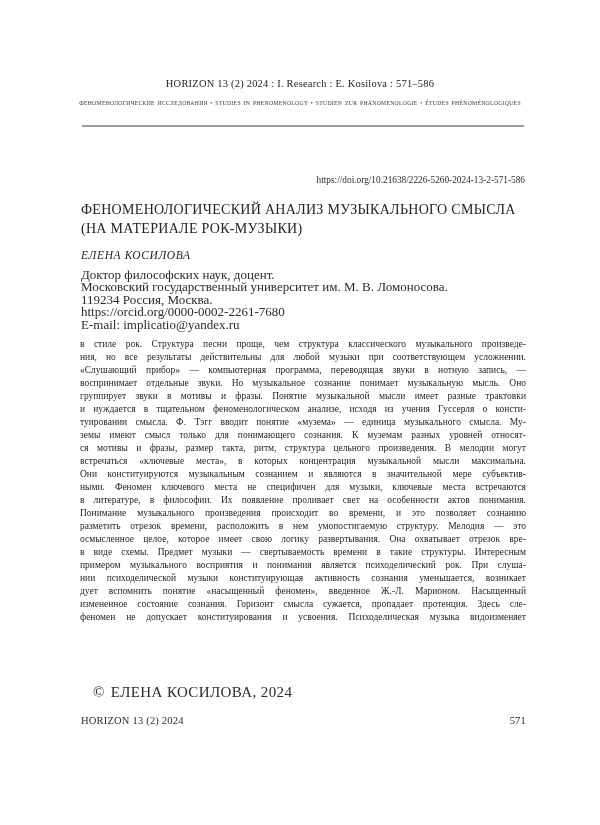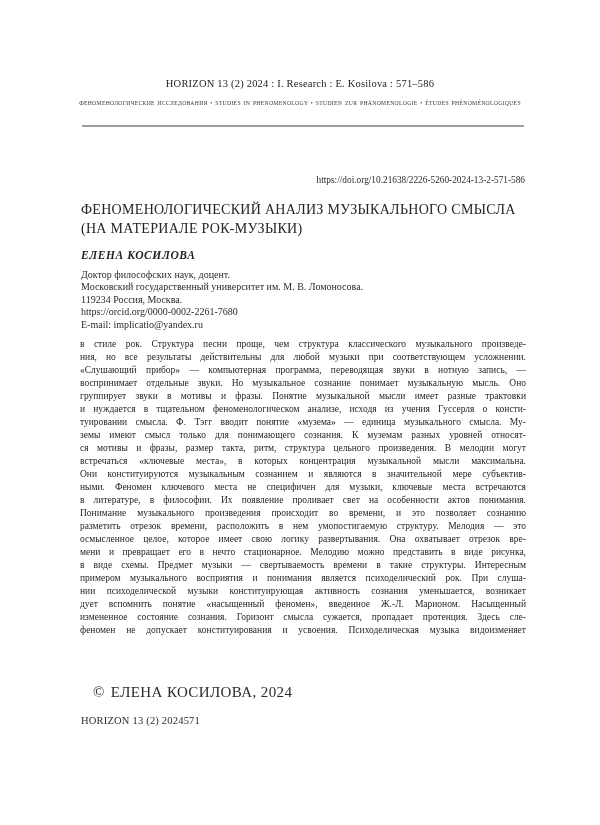--- a/index.html
+++ b/index.html
@@ -26,41 +26,41 @@
   .doi {
     position:absolute; top:175px; left:80px; width:445px;
     text-align:right; font-size:9.3px; color:#2b2b2b; text-decoration:none;
   }
   .title {
     position:absolute; top:201px; left:81px; width:450px;
     font-size:14px; line-height:18.5px; letter-spacing:0.3px; color:#242424;
   }
   .author-name {
     position:absolute; top:249px; left:81px;
-    font-style:italic; font-size:11.5px; letter-spacing:0.6px; color:#242424;font-weight:bold;
+    font-style:italic; font-size:11.5px; letter-spacing:0.6px; color:#242424;
   }
   .affiliation {
     position:absolute; top:269px; left:81px; width:445px;
-    font-size:10px; line-height:12.4px; color:#2b2b2b;
+    font-size:13px; line-height:12.4px; color:#2b2b2b;
   }
   .affiliation div { margin:0; }
   .email { margin-top:4.5px; }
   .abstract {
     position:absolute; top:338px; left:80px; width:446px;
     font-size:9.5px; line-height:13px; color:#262626;
   }
   .abs-line { text-align:justify; text-align-last:justify; }
   .copyright {
     position:absolute; top:684px; left:65px;
     font-size:15px; letter-spacing:0.4px; color:#2b2b2b;margin-left:28px;
   }
   .copyright .c-sign { margin-right:6px; }
   .footer {
     position:absolute; top:715px; left:81px; width:445px;
-    display:flex; 
+    display:flex; justify-content:space-between;
     font-size:10.5px; letter-spacing:0.2px; color:#2b2b2b;
   }
 </style>
 </head>
 <body>
 
 <div class="page">
 
   <div class="running-head">HORIZON 13 (2) 2024 : I. Research : E. Kosilova : 571–586</div>
 
@@ -92,21 +92,20 @@
       <div class="abs-line">туировании смысла. Ф. Тэгг вводит понятие «музема» — единица музыкального смысла. Му-</div>
       <div class="abs-line">земы имеют смысл только для понимающего сознания. К муземам разных уровней относят-</div>
       <div class="abs-line">ся мотивы и фразы, размер такта, ритм, структура цельного произведения. В мелодии могут</div>
       <div class="abs-line">встречаться «ключевые места», в которых концентрация музыкальной мысли максимальна.</div>
       <div class="abs-line">Они конституируются музыкальным сознанием и являются в значительной мере субъектив-</div>
       <div class="abs-line">ными. Феномен ключевого места не специфичен для музыки, ключевые места встречаются</div>
       <div class="abs-line">в литературе, в философии. Их появление проливает свет на особенности актов понимания.</div>
       <div class="abs-line">Понимание музыкального произведения происходит во времени, и это позволяет сознанию</div>
       <div class="abs-line">разметить отрезок времени, расположить в нем умопостигаемую структуру. Мелодия — это</div>
       <div class="abs-line">осмысленное целое, которое имеет свою логику развертывания. Она охватывает отрезок вре-</div>
-      <div class="abs-line">мени и превращает его в нечто стационарное. Мелодию можно представить в виде рисунка,</div>
       <div class="abs-line">в виде схемы. Предмет музыки — свертываемость времени в такие структуры. Интересным</div>
       <div class="abs-line">примером музыкального восприятия и понимания является психоделический рок. При слуша-</div>
       <div class="abs-line">нии психоделической музыки конституирующая активность сознания уменьшается, возникает</div>
       <div class="abs-line">дует вспомнить понятие «насыщенный феномен», введенное Ж.-Л. Марионом. Насыщенный</div>
       <div class="abs-line">измененное состояние сознания. Горизонт смысла сужается, пропадает протенция. Здесь сле-</div>
       <div class="abs-line">феномен не допускает конституирования и усвоения. Психоделическая музыка видоизменяет</div>
     </div>
 
   <div class="copyright">
     <span class="c-sign">©</span><span>ЕЛЕНА КОСИЛОВА, 2024</span>

